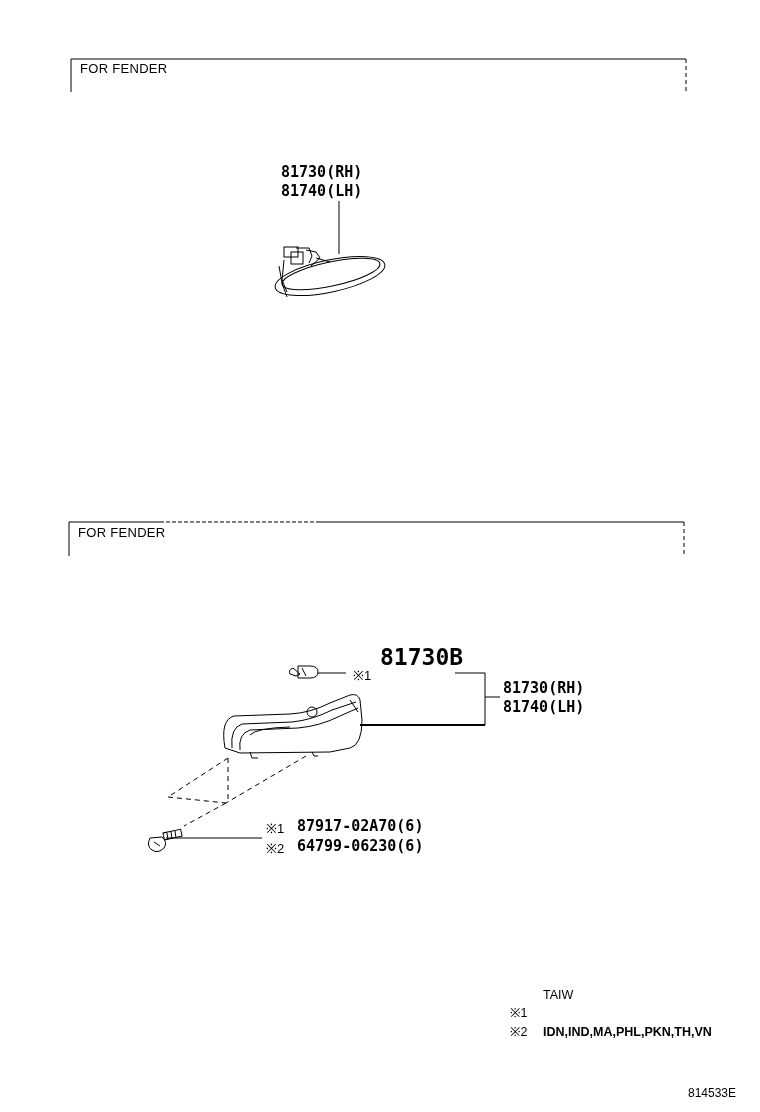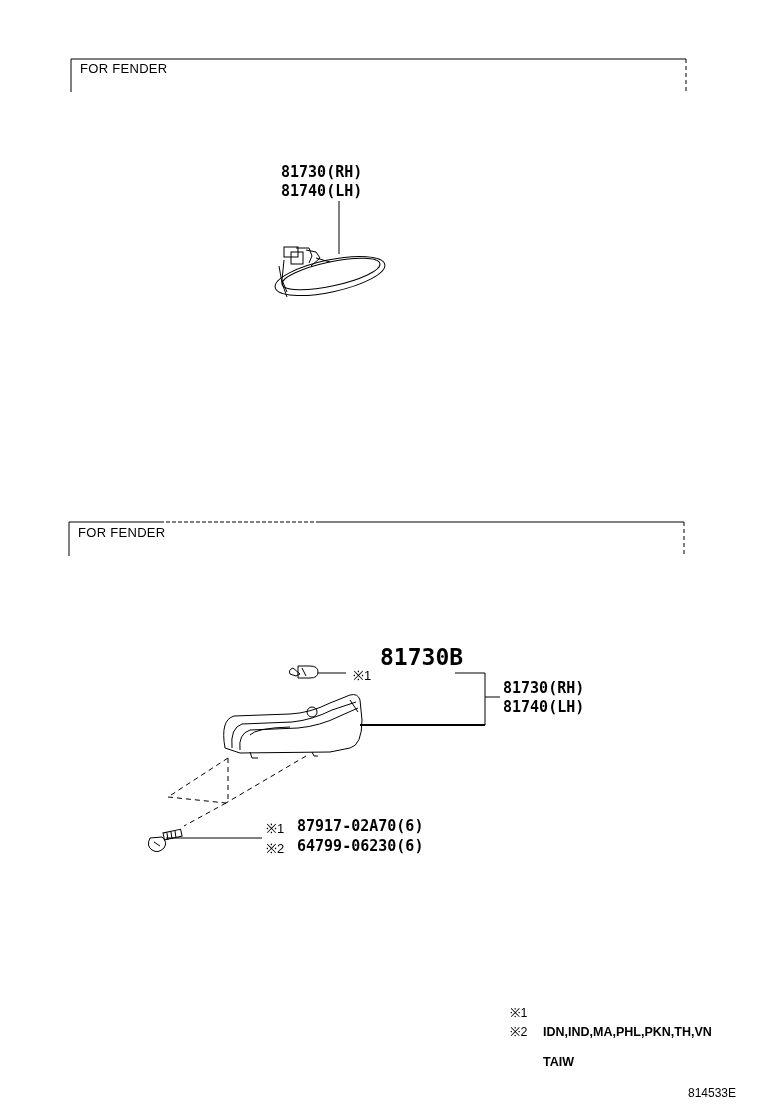--- a/index.html
+++ b/index.html
@@ -94,18 +94,18 @@
 <div class="pn" style="left:503px; top:679px;">81730(RH)</div>
 <div class="pn" style="left:503px; top:698px;">81740(LH)</div>
 
 <div class="mark" style="left:266px; top:819px;">※1</div>
 <div class="pn-small" style="left:297px; top:816px;">87917-02A70(6)</div>
 <div class="mark" style="left:266px; top:839px;">※2</div>
 <div class="pn-small" style="left:297px; top:836px;">64799-06230(6)</div>
 
 <div>
   <div class="legend" style="left:510px; top:1005px;">※1</div>
-  <div class="legend" style="left:543px; top:1054px;font-weight:bold;">TAIW</div>
+  <div class="legend" style="left:543px; top:987px;">TAIW</div>
   <div class="legend" style="left:510px; top:1024px;">※2</div>
   <div class="legend" style="left:543px; top:1024px;font-weight:bold;">IDN,IND,MA,PHL,PKN,TH,VN</div>
 </div>
 
 <div class="ref" style="left:688px; top:1086px;">814533E</div>
 
 </body></html>

